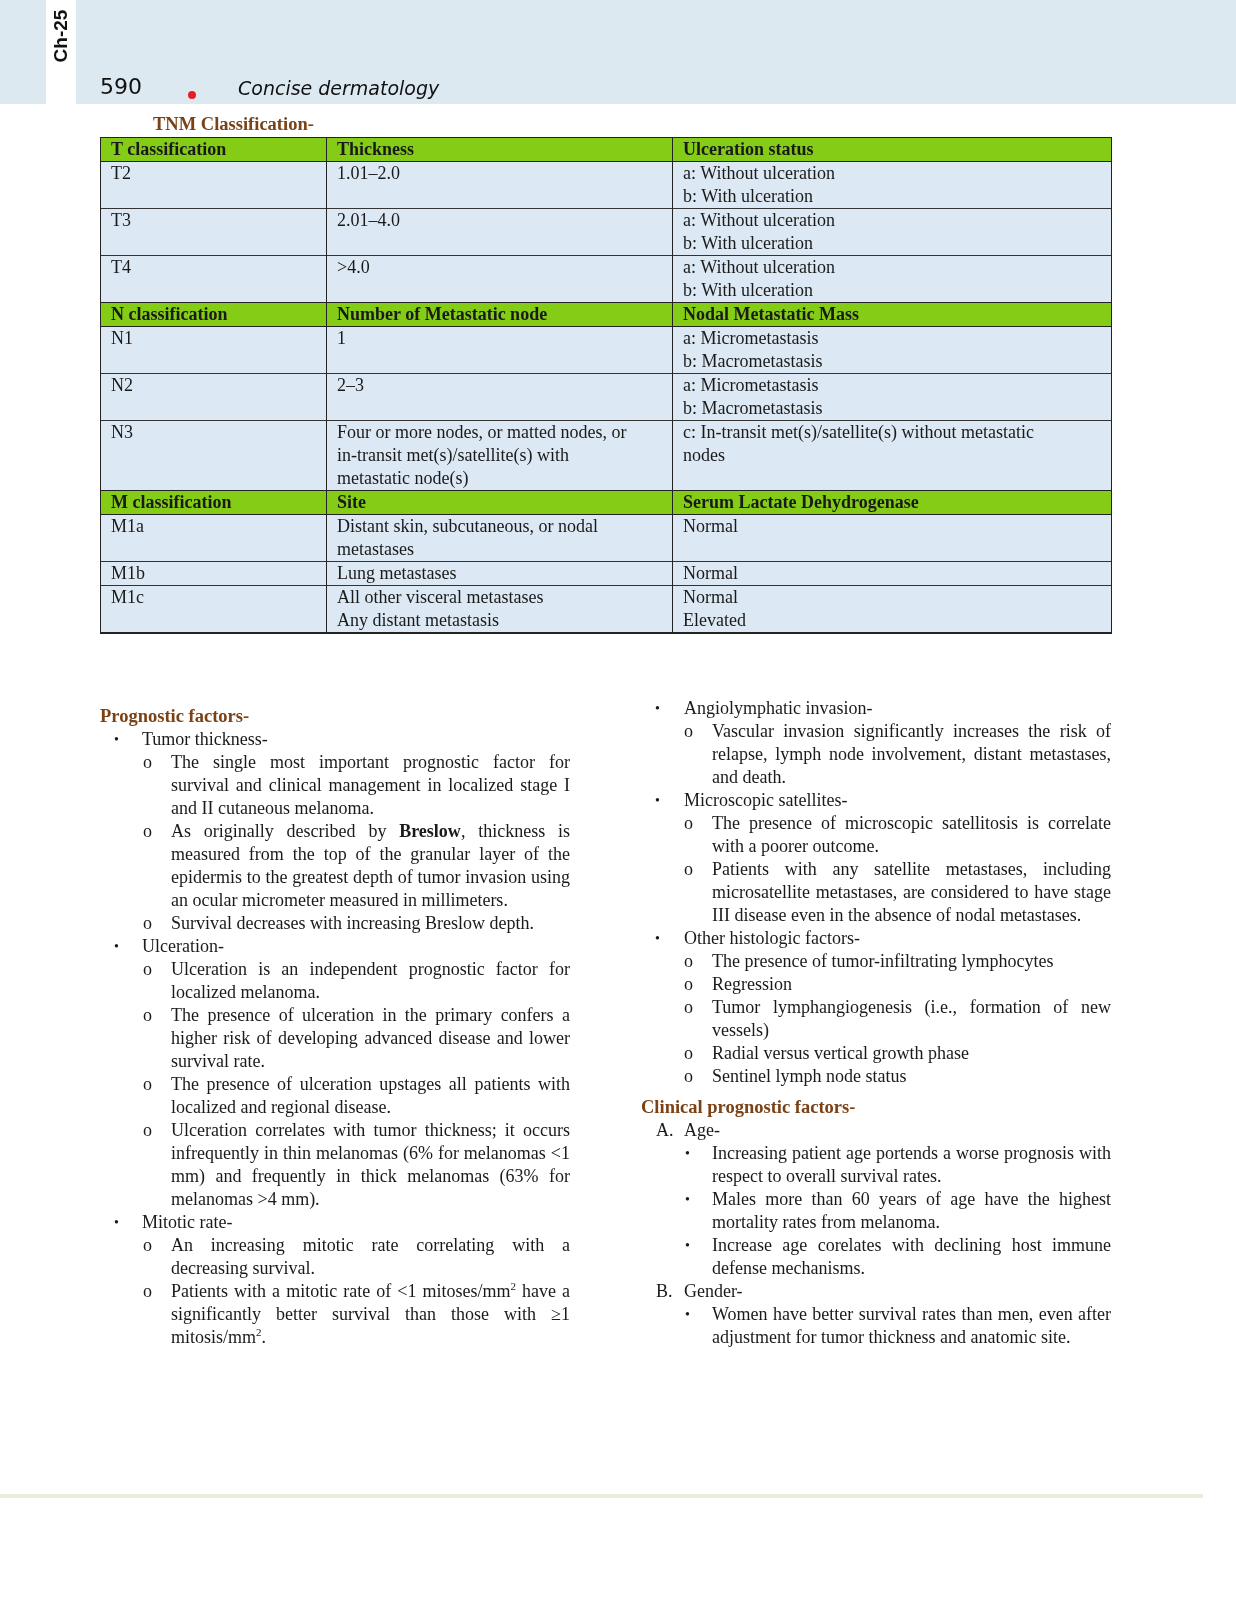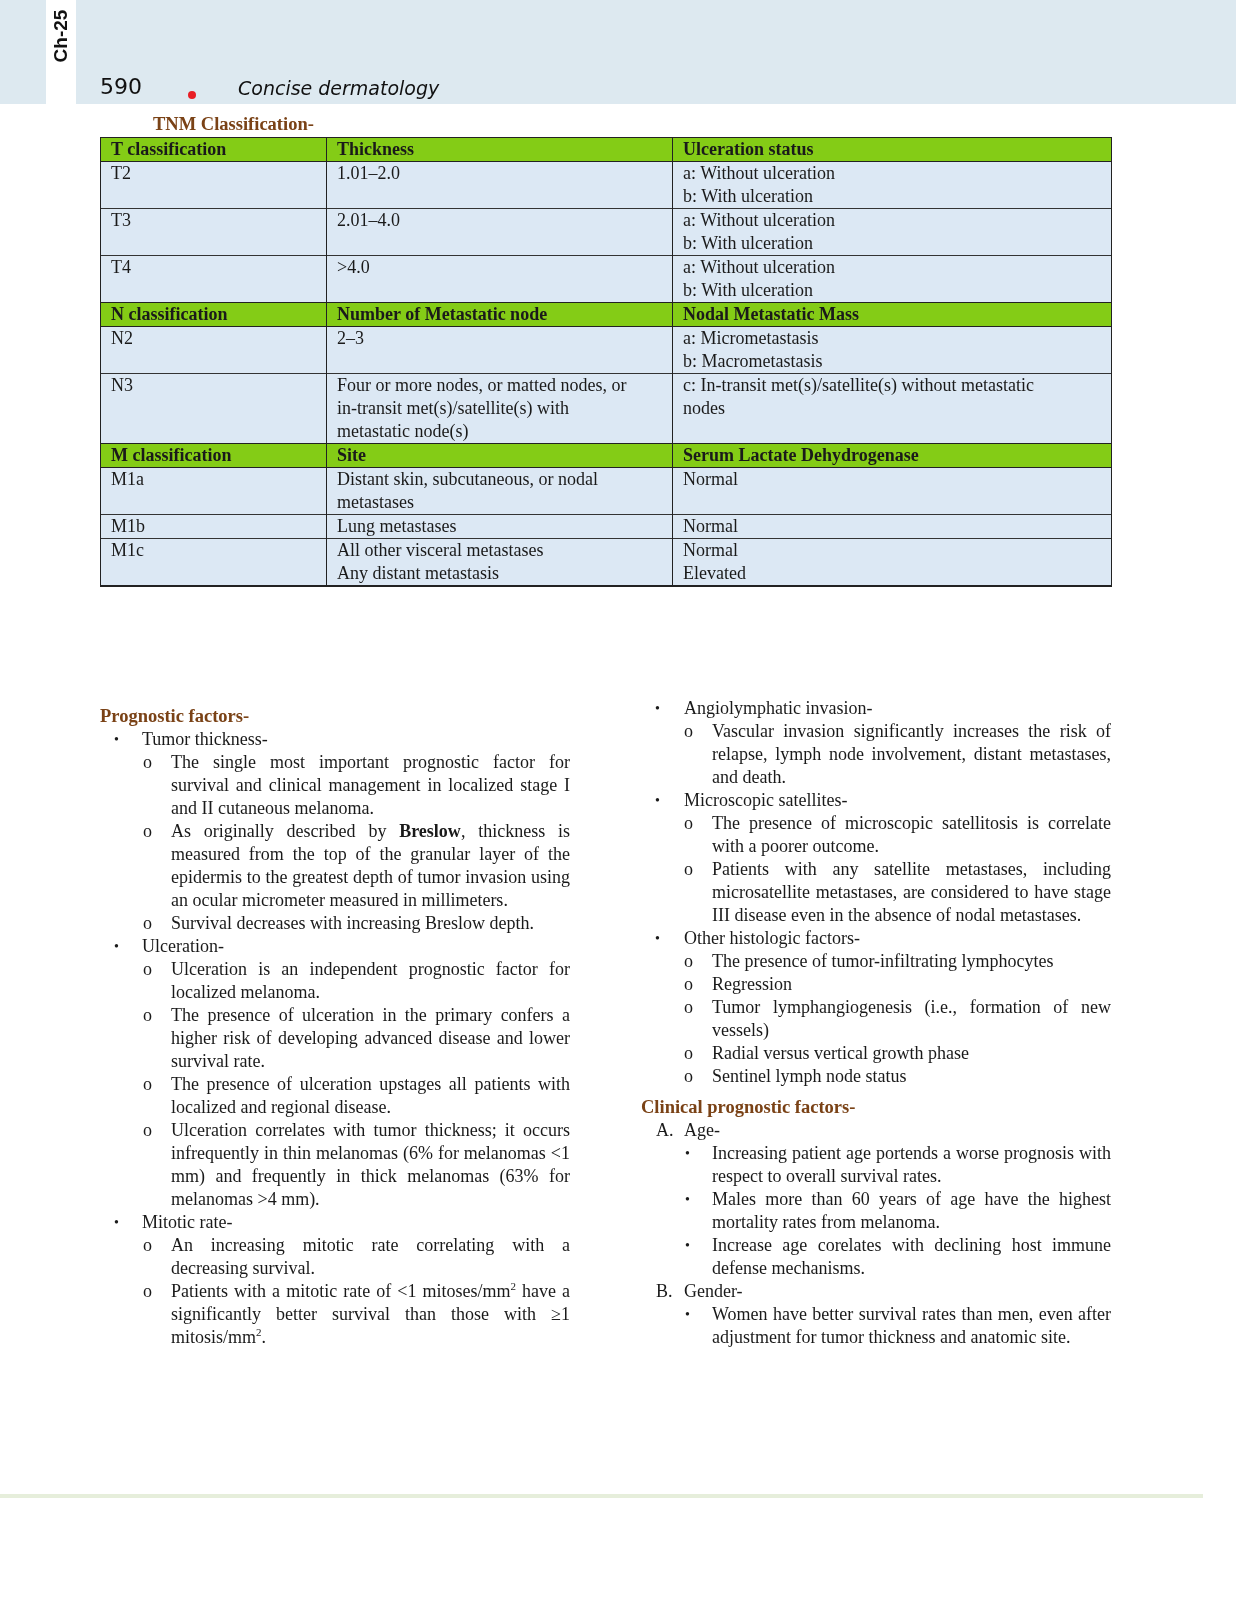--- a/index.html
+++ b/index.html
@@ -119,20 +119,30 @@
         </td>
         <td class="c3">
           <span class="cell-line">a: Without ulceration</span>
           <span class="cell-line">b: With ulceration</span>
         </td>
       </tr>
       <tr class="head">
         <td class="c1">N classification</td>
         <td class="c2">Number of Metastatic node</td>
         <td class="c3">Nodal Metastatic Mass</td>
+      </tr>
+      <tr>
+        <td class="c1">N1</td>
+        <td class="c2">
+          <span class="cell-line">1</span>
+        </td>
+        <td class="c3">
+          <span class="cell-line">a: Micrometastasis</span>
+          <span class="cell-line">b: Macrometastasis</span>
+        </td>
       </tr>
       <tr>
         <td class="c1">N2</td>
         <td class="c2">
           <span class="cell-line">2–3</span>
         </td>
         <td class="c3">
           <span class="cell-line">a: Micrometastasis</span>
           <span class="cell-line">b: Macrometastasis</span>
         </td>

